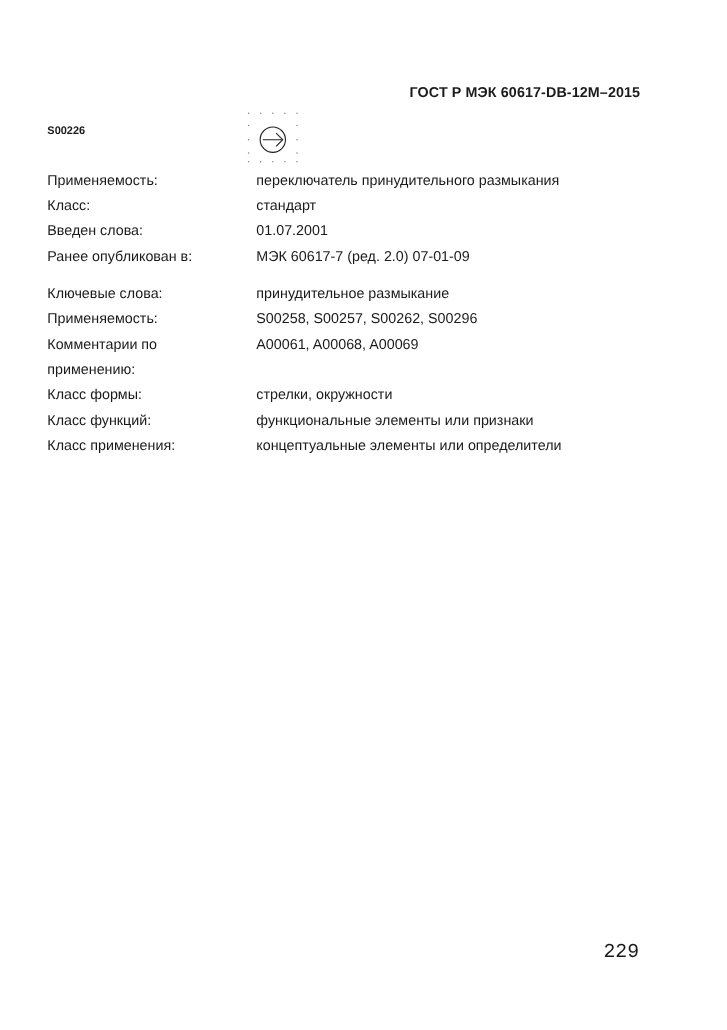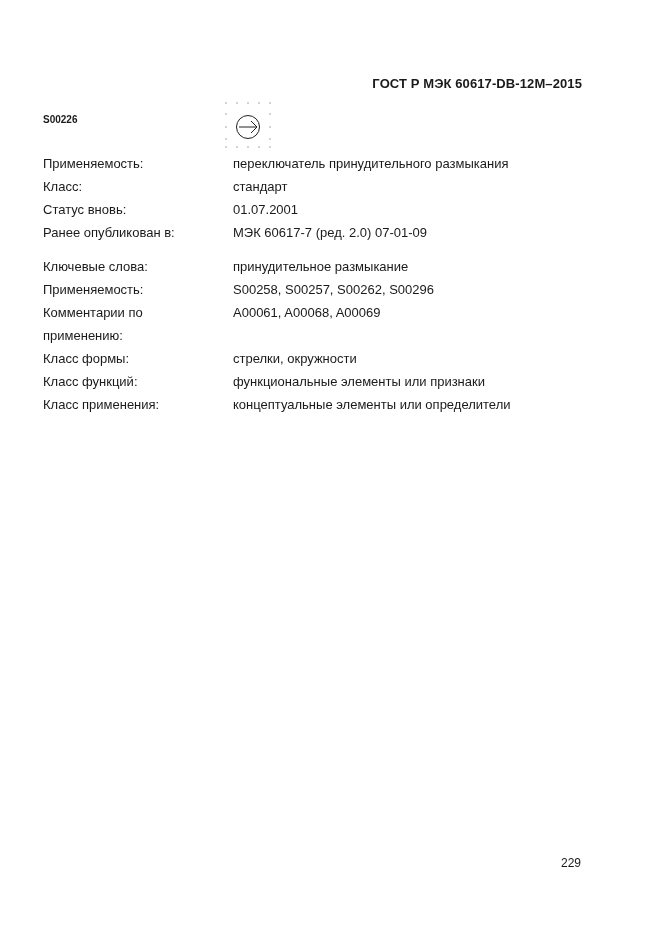--- a/index.html
+++ b/index.html
@@ -4,21 +4,21 @@
   <style>
     html, body { margin: 0; padding: 0; background: #ffffff; }
     body { width: 661px; height: 936px; position: relative; overflow: hidden;
            font-family: "Liberation Sans", "DejaVu Sans", sans-serif; color: #1a1a1a; }
     .header-code { position: absolute; right: 79px; top: 76px; font-size: 13px; font-weight: bold; letter-spacing: 0.1px; }
     .symbol-id { position: absolute; left: 43px; top: 101px; font-size: 10px; font-weight: bold; margin-top: 13px; }
     .symbol-box { position: absolute; left: 222px; top: 100px; width: 56px; height: 50px; }
     .row { position: absolute; left: 43px; font-size: 13px; line-height: 16px; }
     .row .label { position: absolute; left: 0; top: 0; white-space: nowrap; }
     .row .value { position: absolute; left: 150px; top: 0; white-space: nowrap; padding-left: 40px; }
-    .page-number { position: absolute; right: 80px; top: 856px; font-size: 12px; }
+    .page-number { position: absolute; right: 80px; top: 856px; font-size: 18px; font-family: Liberation Mono, monospace; }
   </style>
 </head>
 <body>
 
 <div class="header-code">ГОСТ Р МЭК 60617-DB-12М–2015</div>
 
 <div class="symbol-id">S00226</div>
 
 <div class="symbol-box">
   <svg width="56" height="50" viewBox="0 0 56 50" xmlns="http://www.w3.org/2000/svg">
@@ -48,21 +48,21 @@
 
 <div class="row" style="top:156px;">
   <span class="label">Применяемость:</span>
   <span class="value">переключатель принудительного размыкания</span>
 </div>
 <div class="row" style="top:179px;">
   <span class="label">Класс:</span>
   <span class="value">стандарт</span>
 </div>
 <div class="row" style="top:202px;">
-  <span class="label">Статус вновь:</span>
+  <span class="label">Введен слова:</span>
   <span class="value">01.07.2001</span>
 </div>
 <div class="row" style="top:225px;">
   <span class="label">Ранее опубликован в:</span>
   <span class="value">МЭК 60617-7 (ред. 2.0) 07-01-09</span>
 </div>
 <div class="row" style="top:259px;">
   <span class="label">Ключевые слова:</span>
   <span class="value">принудительное размыкание</span>
 </div>

